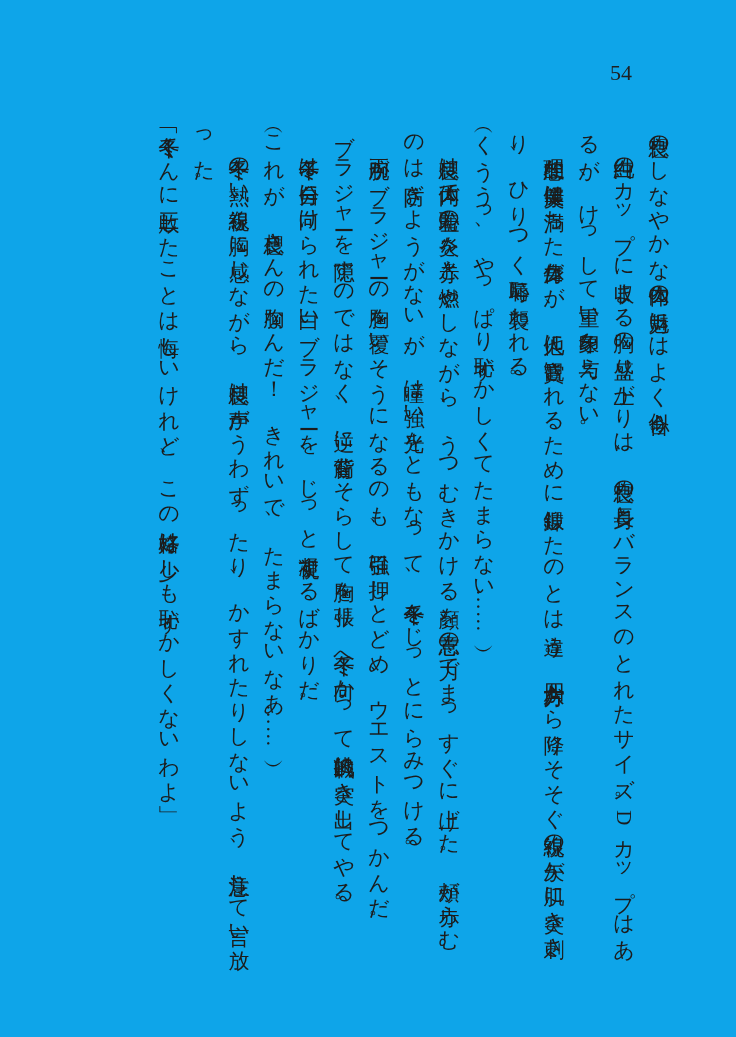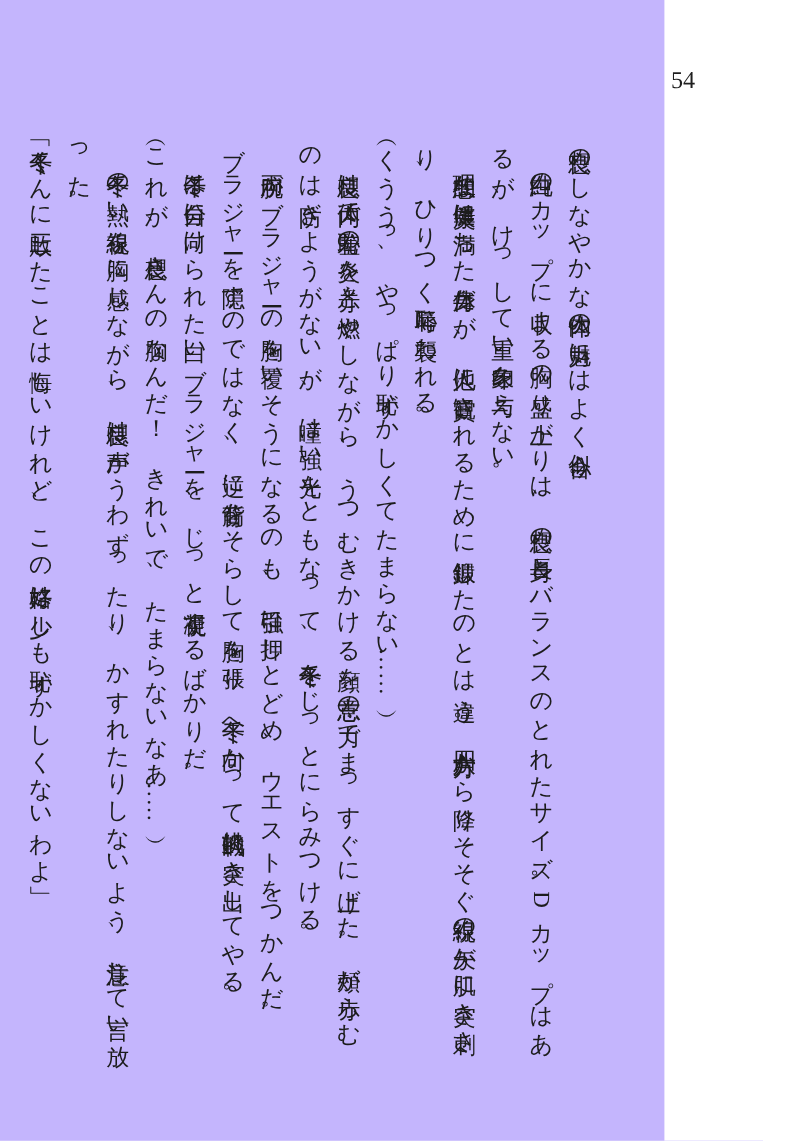--- a/index.html
+++ b/index.html
@@ -7,23 +7,23 @@
     padding: 0;
   }
   body {
     width: 736px;
     height: 1037px;
     background: #ffffff;
     overflow: hidden;
   }
   .page {
     position: relative;
-    width: 604px;
+    width: 736px;
     height: 1037px;
-    background: #c4b5fd;
+    background: #0ea5e9;
   }
   .page-number {
     position: absolute;
     top: 60px;
     left: 596px;
     width: 50px;
     text-align: center;
     font-family: "Liberation Serif", "DejaVu Serif", serif;
     font-size: 22px;
     color: #1f1f1f;

